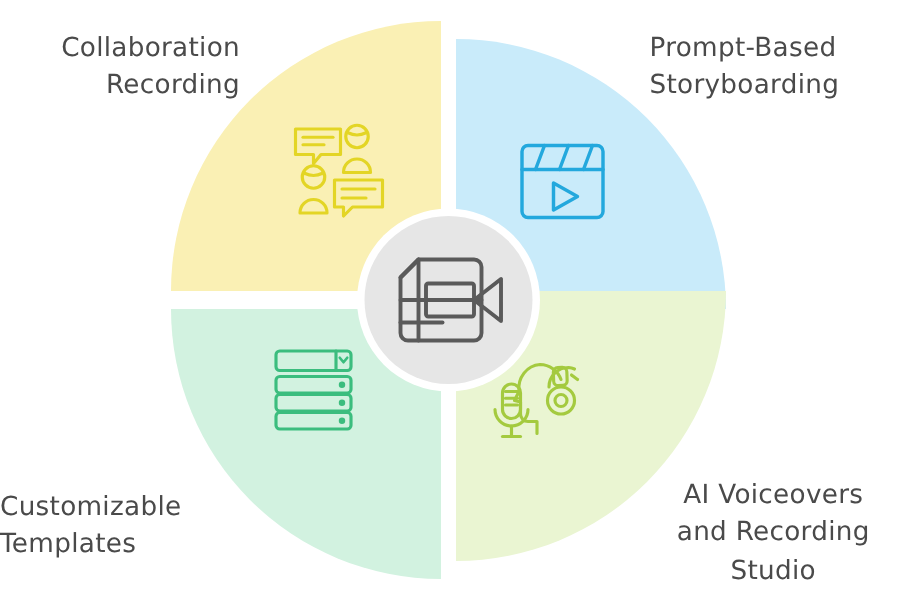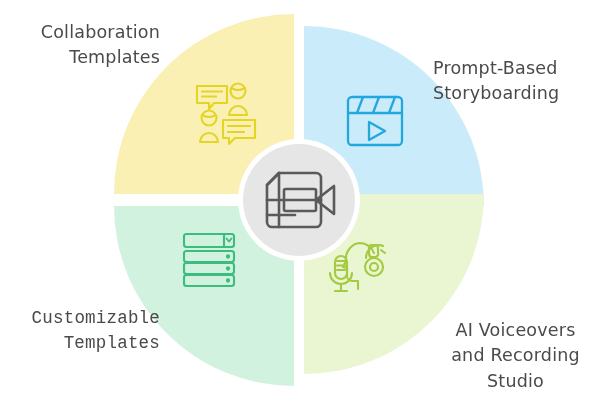--- a/index.html
+++ b/index.html
@@ -36,28 +36,26 @@
     left: 0px;
     top: 20px;
     width: 160px;
     text-align: right;
   }
   #label-prompt {
     left: 433px;
     top: 20px;
     width: 165px;
     text-align: left;
-    margin-top: 36px;
   }
   #label-templates {
     left: 0px;
-    top: 306px;
+    top: 326px;
     width: 160px;
-    text-align: right;
-    font-family: Liberation Mono, monospace;
+    text-align: left;
   }
   #label-voiceovers {
     left: 433px;
     top: 318px;
     width: 165px;
     text-align: center;
   }
 </style>
 </head>
 <body>
@@ -149,21 +147,21 @@
       <line x1="279" y1="173" x2="279" y2="227"></line>
       <line x1="267" y1="200" x2="321" y2="200"></line>
       <line x1="267" y1="215" x2="295" y2="215"></line>
       <rect x="284" y="189" width="32" height="22" rx="1.5"></rect>
       <path d="M316 200 l18 -14 v28 z"></path>
     </g>
   </g>
 </svg>
 
 <div class="label" id="label-collaboration">Collaboration
-Templates</div>
+Recording</div>
 
 <div class="label" id="label-prompt">Prompt-Based
 Storyboarding</div>
 
 <div class="label" id="label-templates">Customizable
 Templates</div>
 
 <div class="label" id="label-voiceovers">AI Voiceovers
 and Recording
 Studio</div>

